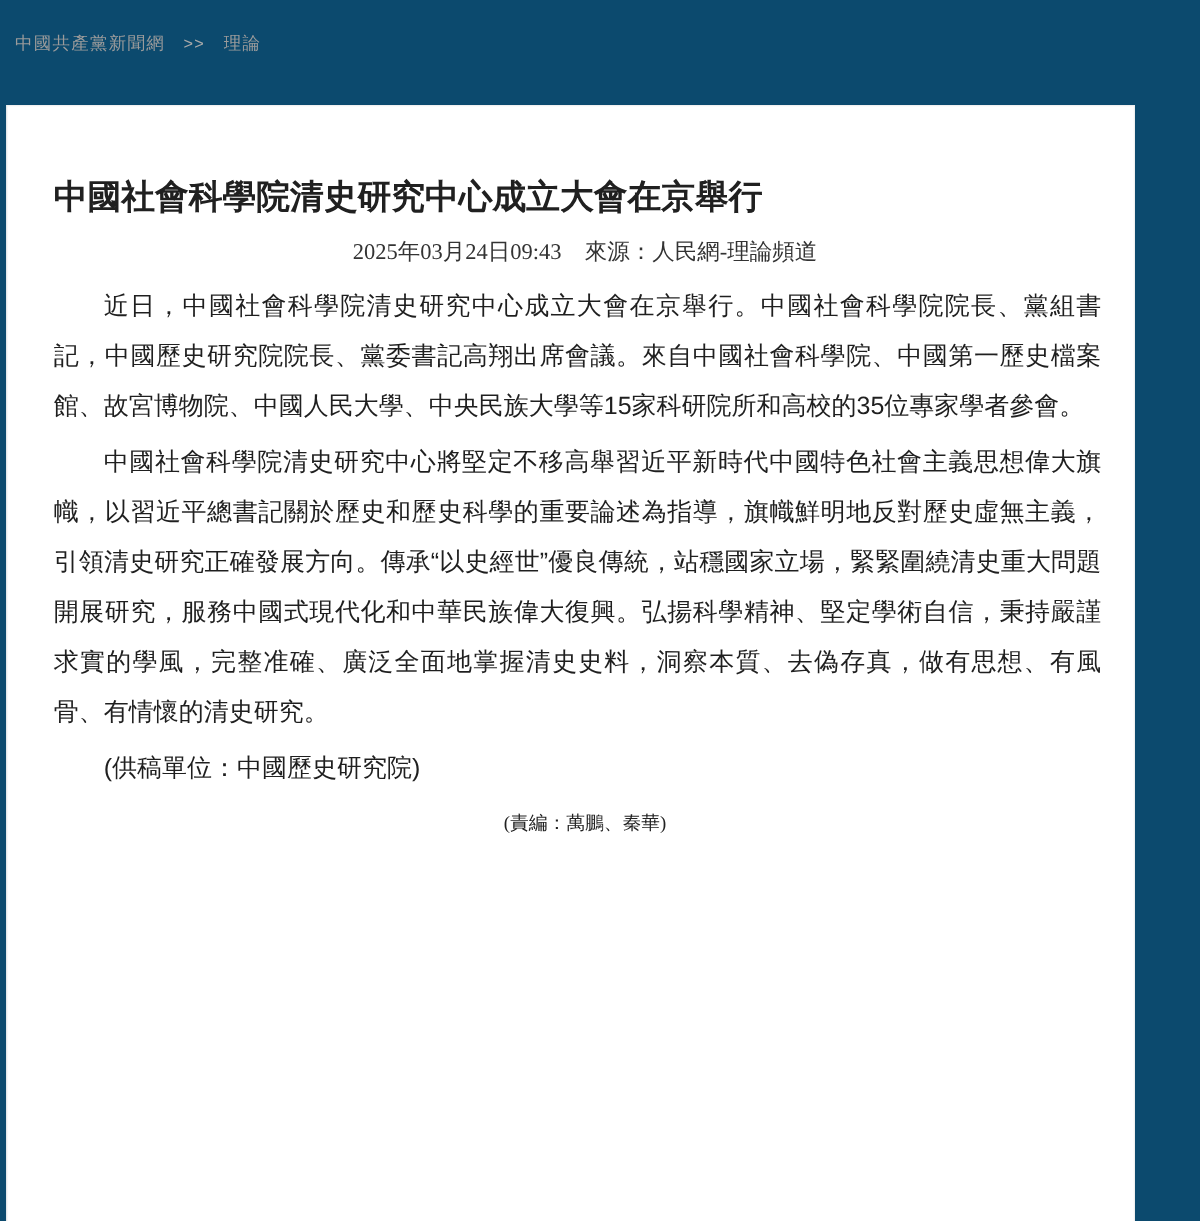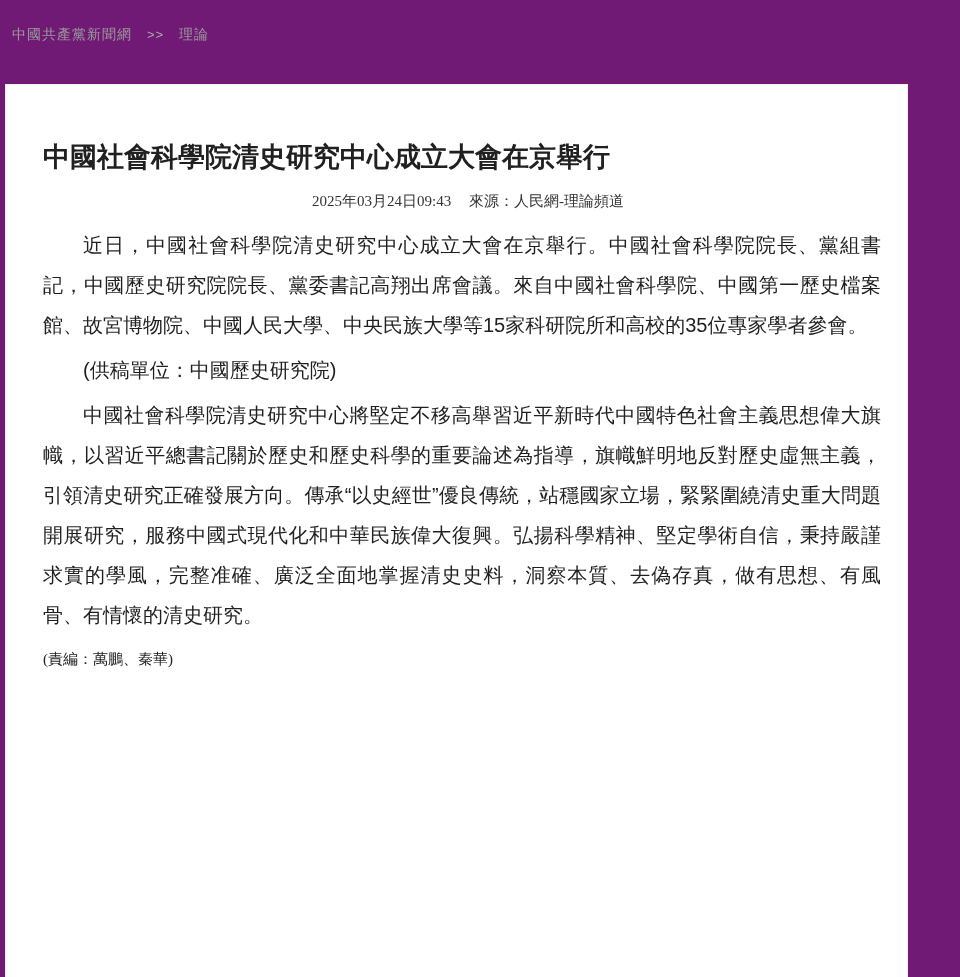--- a/index.html
+++ b/index.html
@@ -6,21 +6,21 @@
     margin: 0;
     padding: 0;
     background: #fafafa;
     font-family: "Liberation Sans", "DejaVu Sans", sans-serif;
   }
   .page {
     position: relative;
     width: 960px;
     height: 977px;
     overflow: hidden;
-    background: #701a75;
+    background: #0c4a6e;
   }
   
   .breadcrumb {
     padding: 26px 0 0 12px;
     font-size: 14px;
     color: #9b9b9b;
     letter-spacing: 1px;
   }
   .breadcrumb a {
     color: #9b9b9b;
@@ -48,21 +48,21 @@
     margin: 54px 0 0 0;
     font-size: 27px;
     line-height: 36px;
     font-weight: 700;
     color: #202020;
     font-family: "Liberation Sans", "DejaVu Sans", sans-serif;
   }
   .article-meta {
     margin-top: 16px;
     text-align: center;
-    font-size: 15px;
+    font-size: 18px;
     line-height: 20px;
     color: #333333;
     font-family: "Liberation Serif", "DejaVu Serif", serif;
   }
   .article-meta .source {
     margin-left: 14px;
     color: #333333;
     text-decoration: none;
     cursor: pointer;
   }
@@ -72,21 +72,21 @@
     line-height: 40px;
     color: #1f1f1f;
     text-align: justify;
   }
   .article-body p {
     margin: 0 12px 5px 0;
     text-indent: 2em;
   }
   .editor-credit {
     margin-top: 14px;
-    text-align: left;
+    text-align: center;
     font-size: 15px;
     line-height: 20px;
     color: #222222;
     font-family: "Liberation Serif", "DejaVu Serif", serif;
   }
 </style>
 </head>
 <body>
 
 <div class="page">
@@ -101,21 +101,21 @@
 
     <h1 class="article-title">中國社會科學院清史研究中心成立大會在京舉行</h1>
 
     <div class="article-meta">
       <span>2025年03月24日09:43</span>
       <a class="source"><span>來源：</span><span>人民網-理論頻道</span></a>
     </div>
 
     <div class="article-body">
       <p>近日，中國社會科學院清史研究中心成立大會在京舉行。中國社會科學院院長、黨組書記，中國歷史研究院院長、黨委書記高翔出席會議。來自中國社會科學院、中國第一歷史檔案館、故宮博物院、中國人民大學、中央民族大學等15家科研院所和高校的35位專家學者參會。</p>
+      <p>中國社會科學院清史研究中心將堅定不移高舉習近平新時代中國特色社會主義思想偉大旗幟，以習近平總書記關於歷史和歷史科學的重要論述為指導，旗幟鮮明地反對歷史虛無主義，引領清史研究正確發展方向。傳承“以史經世”優良傳統，站穩國家立場，緊緊圍繞清史重大問題開展研究，服務中國式現代化和中華民族偉大復興。弘揚科學精神、堅定學術自信，秉持嚴謹求實的學風，完整准確、廣泛全面地掌握清史史料，洞察本質、去偽存真，做有思想、有風骨、有情懷的清史研究。</p>
       <p>(供稿單位：中國歷史研究院)</p>
-      <p>中國社會科學院清史研究中心將堅定不移高舉習近平新時代中國特色社會主義思想偉大旗幟，以習近平總書記關於歷史和歷史科學的重要論述為指導，旗幟鮮明地反對歷史虛無主義，引領清史研究正確發展方向。傳承“以史經世”優良傳統，站穩國家立場，緊緊圍繞清史重大問題開展研究，服務中國式現代化和中華民族偉大復興。弘揚科學精神、堅定學術自信，秉持嚴謹求實的學風，完整准確、廣泛全面地掌握清史史料，洞察本質、去偽存真，做有思想、有風骨、有情懷的清史研究。</p>
     </div>
 
     <div class="editor-credit">(責編：萬鵬、秦華)</div>
 
   </div>
 
 </div>
 
 </body></html>

